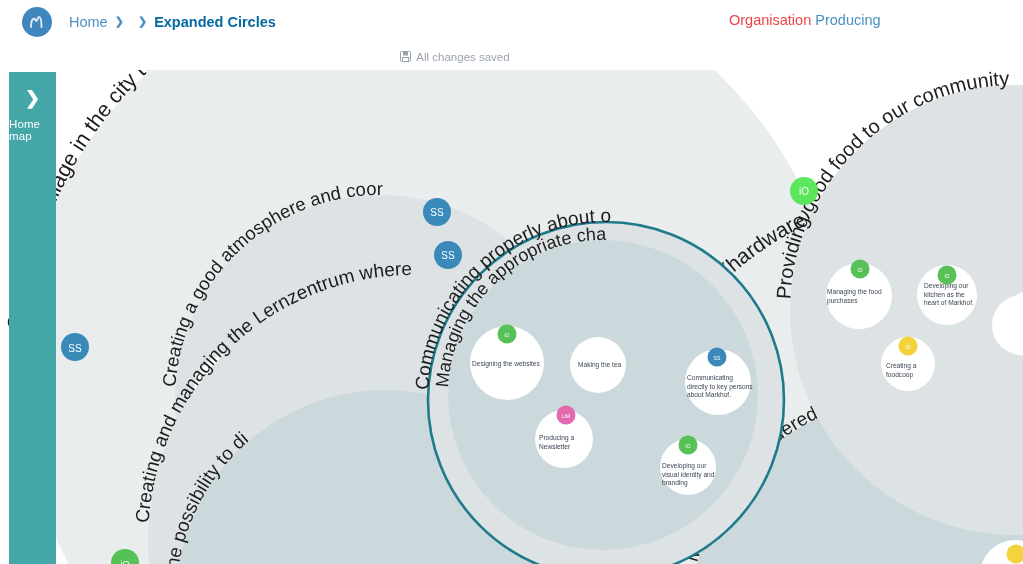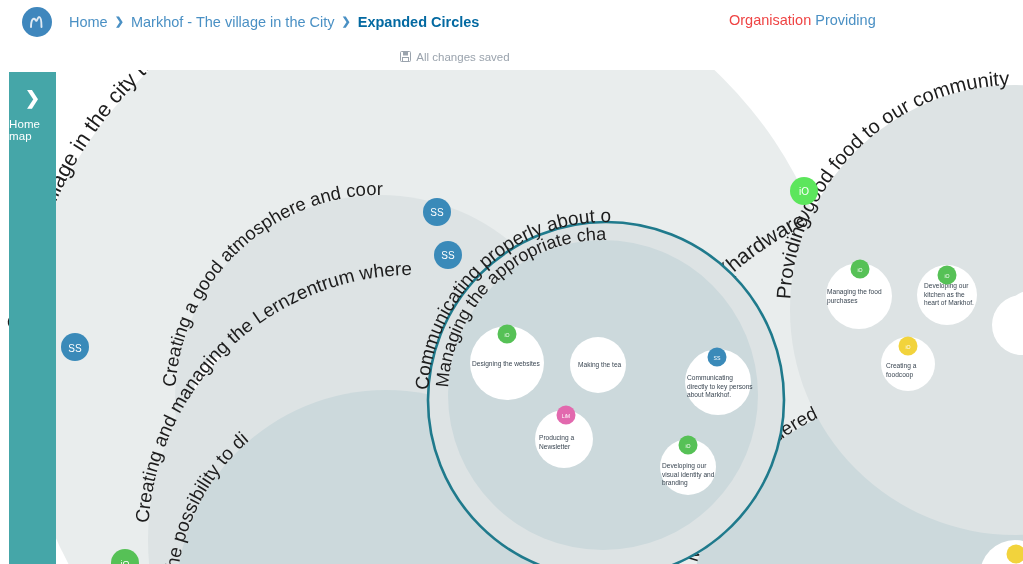--- a/index.html
+++ b/index.html
@@ -93,28 +93,27 @@
 
   <div class="logo">
     <svg width="18" height="18" viewBox="0 0 18 18">
       <path d="M3 14 C3 6, 6 4, 7.5 7 C9 10, 9.5 4, 11 4 C13 4, 13.5 9, 13.5 14" fill="none" stroke="#dfeaf3" stroke-width="1.9" stroke-linecap="round"></path>
     </svg>
   </div>
 
   <div class="breadcrumb">
     <a class="crumb-link" href="#">Home</a>
     <span class="crumb-sep">❯</span>
-    <a class="crumb-link" href="#">Markhof - The village in the City</a>
     <span class="crumb-sep">❯</span>
     <span class="crumb-current">Expanded Circles</span>
   </div>
 
   <div class="org-block">
     <span class="org-label">Organisation</span>
-    <span class="org-name">Providing</span>
+    <span class="org-name">Producing</span>
   </div>
 </div>
 
 <div class="savebar">
   <div class="savebar-inner">
     <span>
       <svg width="11" height="11" viewBox="0 0 11 11">
         <rect x="0.5" y="0.5" width="10" height="10" rx="1" fill="none" stroke="#9aa3ad"></rect>
         <rect x="3" y="0.5" width="5" height="4" fill="#9aa3ad"></rect>
         <rect x="2.5" y="6.5" width="6" height="4" fill="none" stroke="#9aa3ad"></rect>

